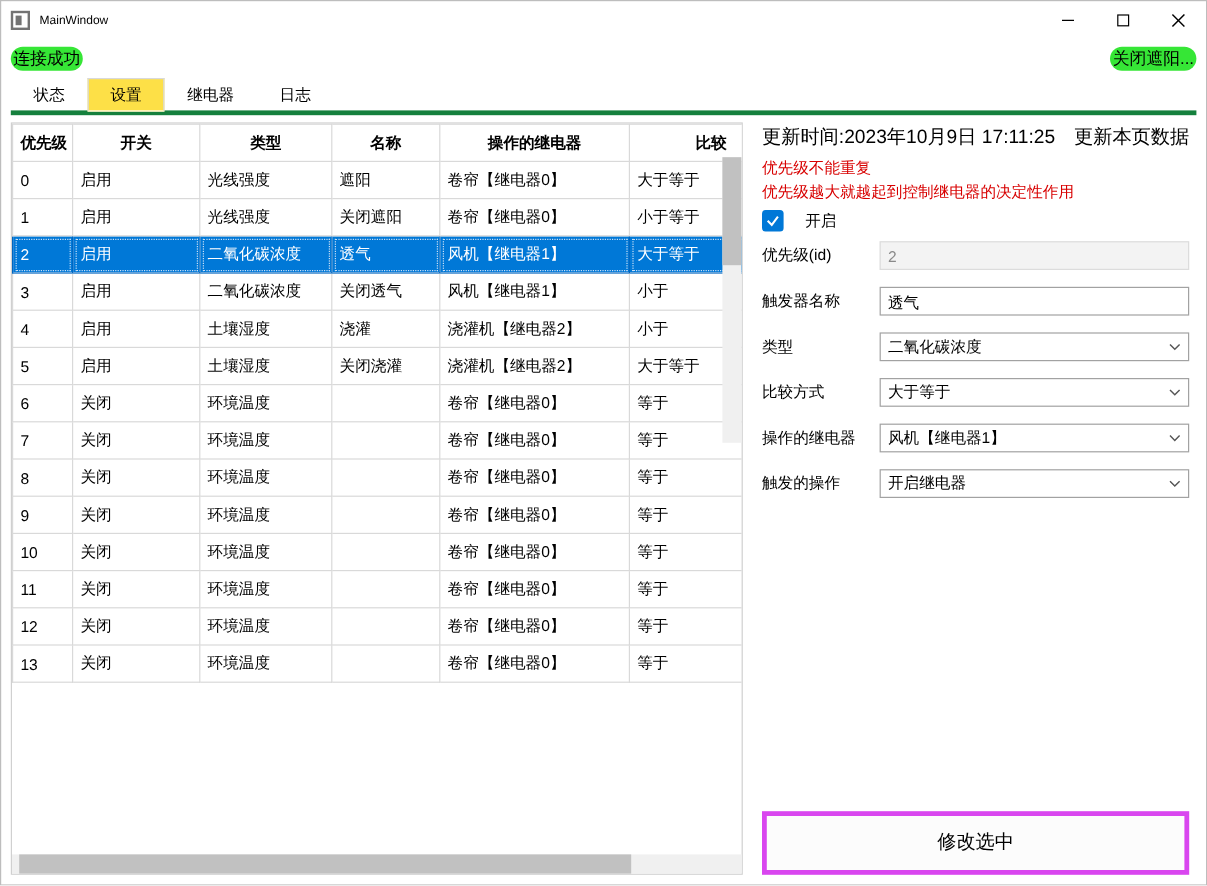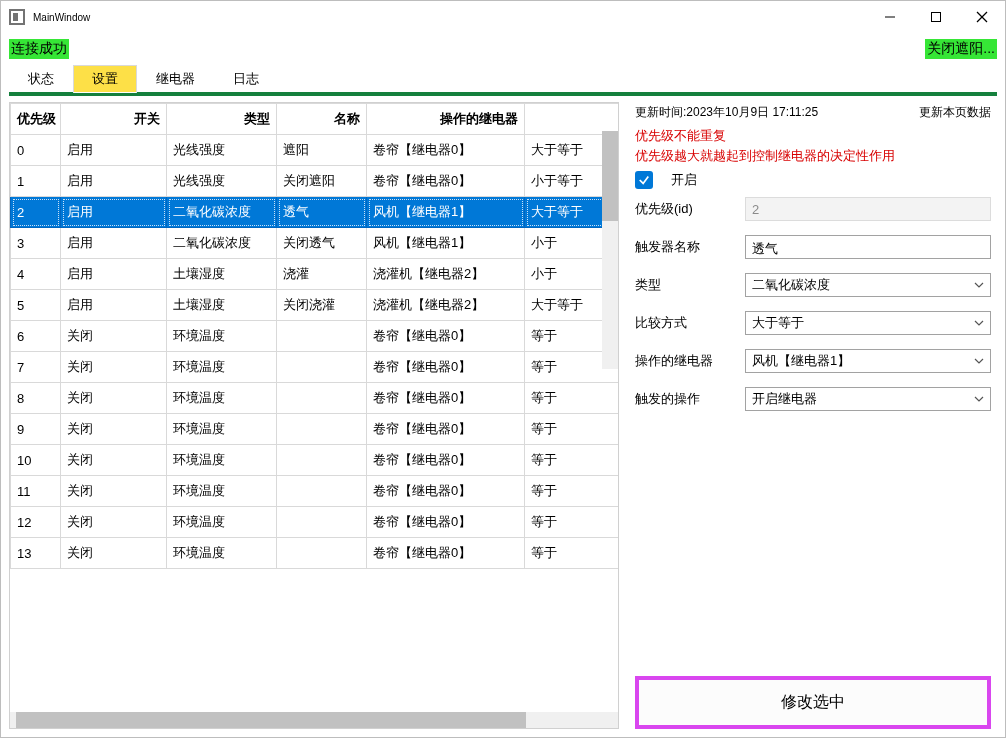--- a/index.html
+++ b/index.html
@@ -7,49 +7,49 @@
   .window { width: 1006px; height: 738px; border: 1px solid #bdbdbd; background: #fff; display: flex; flex-direction: column; }
   .titlebar { height: 32px; display: flex; align-items: center; padding: 0 0 0 8px; }
   .titlebar .icon { width: 16px; height: 16px; border: 2px solid #737373; margin-right: 8px; position: relative; }
   .titlebar .icon::after { content: ""; position: absolute; left: 2px; top: 2px; width: 5px; height: 8px; background: #737373; }
   .titlebar .titletext { flex: 1; font-size: 10px; color: #000; }
   .winbtns { display: flex; }
   .winbtn { width: 46px; height: 30px; display: flex; align-items: center; justify-content: center; }
   .winbtn svg { width: 14px; height: 14px; }
   .content { flex: 1; display: flex; flex-direction: column; padding: 0 8px 8px 8px; }
   .statusbar { display: flex; justify-content: space-between; margin: 6px 0 4px 0; }
-  .status-pill { background: #36e636; color: #000; padding: 1px 2px; font-size: 14px; }
+  .status-pill { background: #36e636; color: #000; padding: 1px 2px; font-size: 14px; border-radius: 10px; }
   .tabs { display: flex; border-bottom: 4px solid #15803d; margin-top: 2px; }
   .tab { padding: 4px 18px; border: 1px solid transparent; border-bottom: none; margin-bottom: -1px; cursor: default; }
   .tab.active { border: 1px solid #d9d9d9; border-bottom: 1px solid #fff; background: #fde047; }
   .tabpage { flex: 1; display: flex; padding: 6px 0 0 0; gap: 10px; min-height: 0; }
   .left { width: 610px; display: flex; flex-direction: column; border: 1px solid #d0d0d0; }
   .table-viewport { flex: 1; overflow: hidden; position: relative; }
   table { border-collapse: collapse; width: 650px; table-layout: fixed; }
   th, td { border: 1px solid #d9d9d9; padding: 6px 6px; text-align: left; white-space: nowrap; overflow: hidden; }
-  th { font-weight: bold; text-align: right; background: #fff; }
+  th { font-weight: bold; text-align: center; background: #fff; }
   col.c-priority { width: 50px; }
   col.c-switch { width: 106px; }
   col.c-type { width: 110px; }
   col.c-name { width: 90px; }
   col.c-relay { width: 158px; }
   col.c-compare { width: 136px; }
   tbody tr.selected td { background: #0078d7; color: #fff; border-color:#0066c0; }
   tbody tr.selected td { outline: 1px dotted #c9e0f7; outline-offset: -3px; }
   .vscroll { position: absolute; right: 0; top: 28px; width: 16px; height: 238px; background: #f0f0f0; }
   .vscroll .thumb { width: 16px; background: #c1c1c1; position: absolute; }
   .hscroll { height: 16px; background: #f0f0f0; margin-top: auto; }
   .hscroll .thumb { height: 16px; background: #c1c1c1; margin-left: 6px; }
   .right { flex: 1; display: flex; flex-direction: column; padding: 0 6px; }
-  .update-line { display: flex; justify-content: space-between; align-items: center; font-size: 12px; margin: 2px 0 6px 0; }
+  .update-line { display: flex; justify-content: space-between; align-items: center; font-size: 16px; margin: 2px 0 6px 0; }
   .warn { color: #d80000; font-size: 13px; margin-bottom: 2px; }
   .enable-row { display: flex; align-items: center; gap: 18px; margin: 4px 0 8px 0; }
   .chk { width: 18px; height: 18px; border-radius: 3px; background: #0078d7; display: flex; align-items: center; justify-content: center; }
   .chk svg { width: 12px; height: 12px; stroke: #fff; stroke-width: 2; fill: none; }
-  .form-row { display: flex; align-items: center; gap: 20px; margin-bottom: 14px; }
+  .form-row { display: flex; align-items: center; gap: 8px; margin-bottom: 14px; }
   .form-row label { width: 90px; font-size: 13px; }
   .form-ctrl { flex: 1; border: 1px solid #a2a2a2; padding: 4px 6px; font-size: 13px; height: 24px; background: #fff; }
   .form-ctrl.readonly { background: #f3f3f3; color: #8a8a8a; border-color: #dcdcdc; }
   .form-select { flex: 1; border: 1px solid #a2a2a2; padding: 3px 6px; font-size: 13px; height: 24px; background: #fff; display: flex; justify-content: space-between; align-items: center; }
   .chev { width: 10px; height: 10px; }
   .submit-btn { border: 4px solid #d946ef; background: #fcfcfc; padding: 12px 0; text-align: center; margin-top: auto; font-size: 16px; }
 </style>
 </head>
 <body>
 

